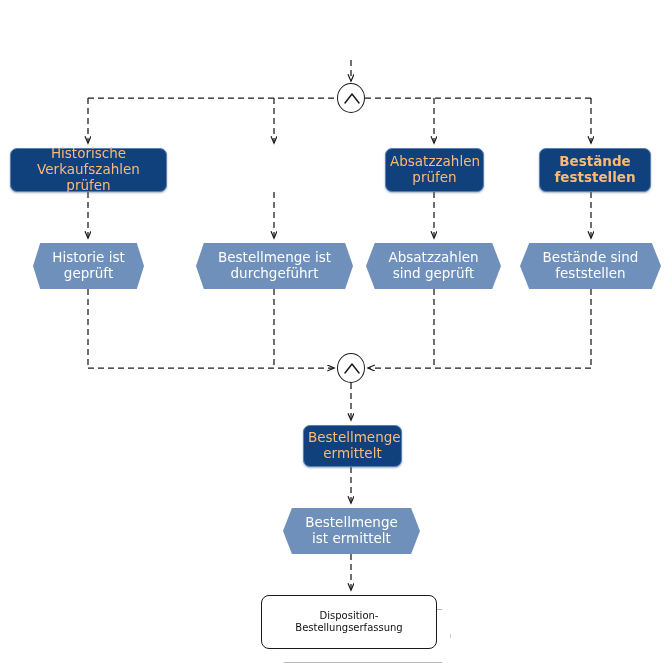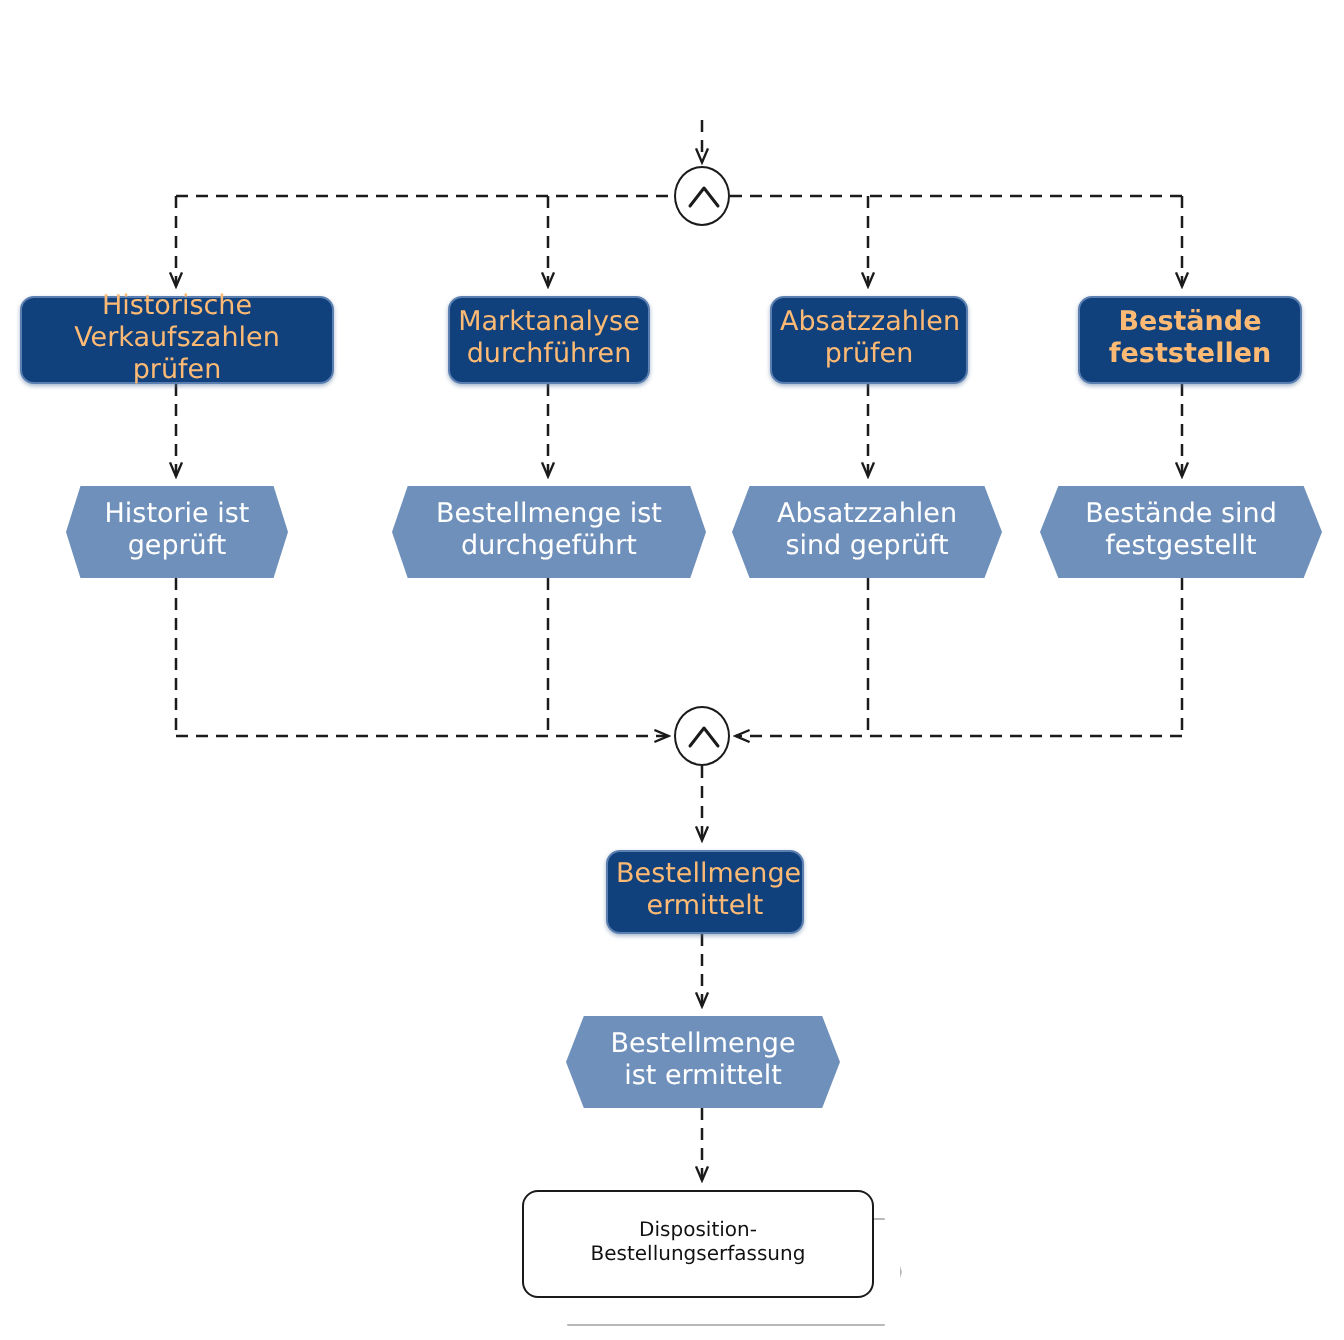--- a/index.html
+++ b/index.html
@@ -158,45 +158,41 @@
 
   <div class="node function" style="left:10px; top:148px; width:157px; height:44px;">
     <span class="lbl">Historische
 Verkaufszahlen prüfen</span>
   </div>
   <div class="node event" style="left:33px; top:243px; width:111px; height:46px;">
     <span class="lbl">Historie ist
 geprüft</span>
   </div>
 
-  <div class="node function" style="left:224px; top:148px; width:101px; height:44px;">
-    <span class="lbl">Marktanalyse
-durchführen</span>
-  </div>
   <div class="node event wide" style="left:196px; top:243px; width:157px; height:46px;">
     <span class="lbl">Bestellmenge ist
 durchgeführt</span>
   </div>
 
   <div class="node function" style="left:385px; top:148px; width:99px; height:44px;">
     <span class="lbl">Absatzzahlen
 prüfen</span>
   </div>
   <div class="node event" style="left:366px; top:243px; width:135px; height:46px;">
     <span class="lbl">Absatzzahlen
 sind geprüft</span>
   </div>
 
   <div class="node function" style="left:539px; top:148px; width:112px; height:44px;font-weight:bold;">
     <span class="lbl">Bestände
 feststellen</span>
   </div>
   <div class="node event" style="left:520px; top:243px; width:141px; height:46px;">
     <span class="lbl">Bestände sind
-festgestellt</span>
+feststellen</span>
   </div>
 
   <div class="gateway" style="left:337px; top:353px;">
     <svg width="28" height="30" viewBox="0 0 28 30">
       <path d="M7,19 L14,10 L21,19" fill="none" stroke="#1b1b1b" stroke-width="1.5" stroke-linecap="round" stroke-linejoin="round"></path>
     </svg>
   </div>
 
   <div class="node function" style="left:303px; top:425px; width:99px; height:42px;">
     <span class="lbl">Bestellmenge

